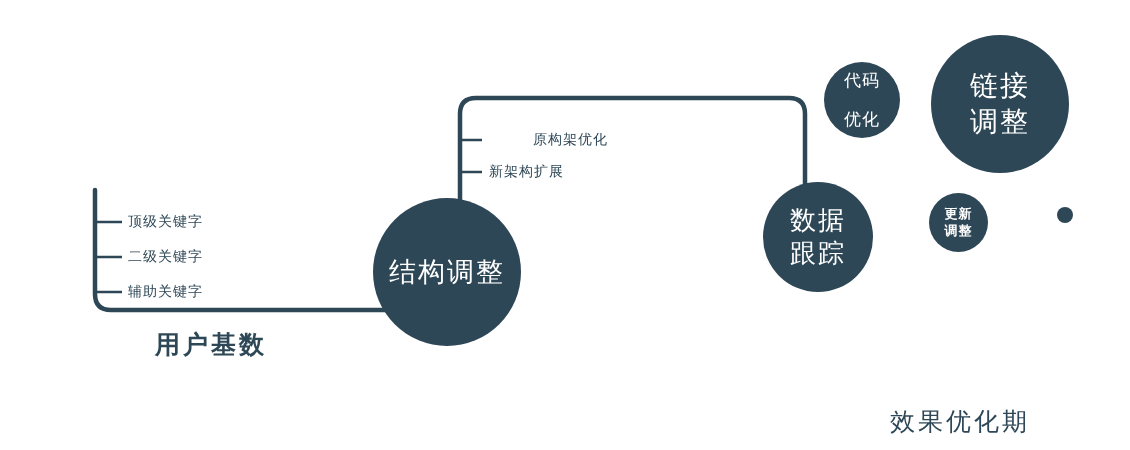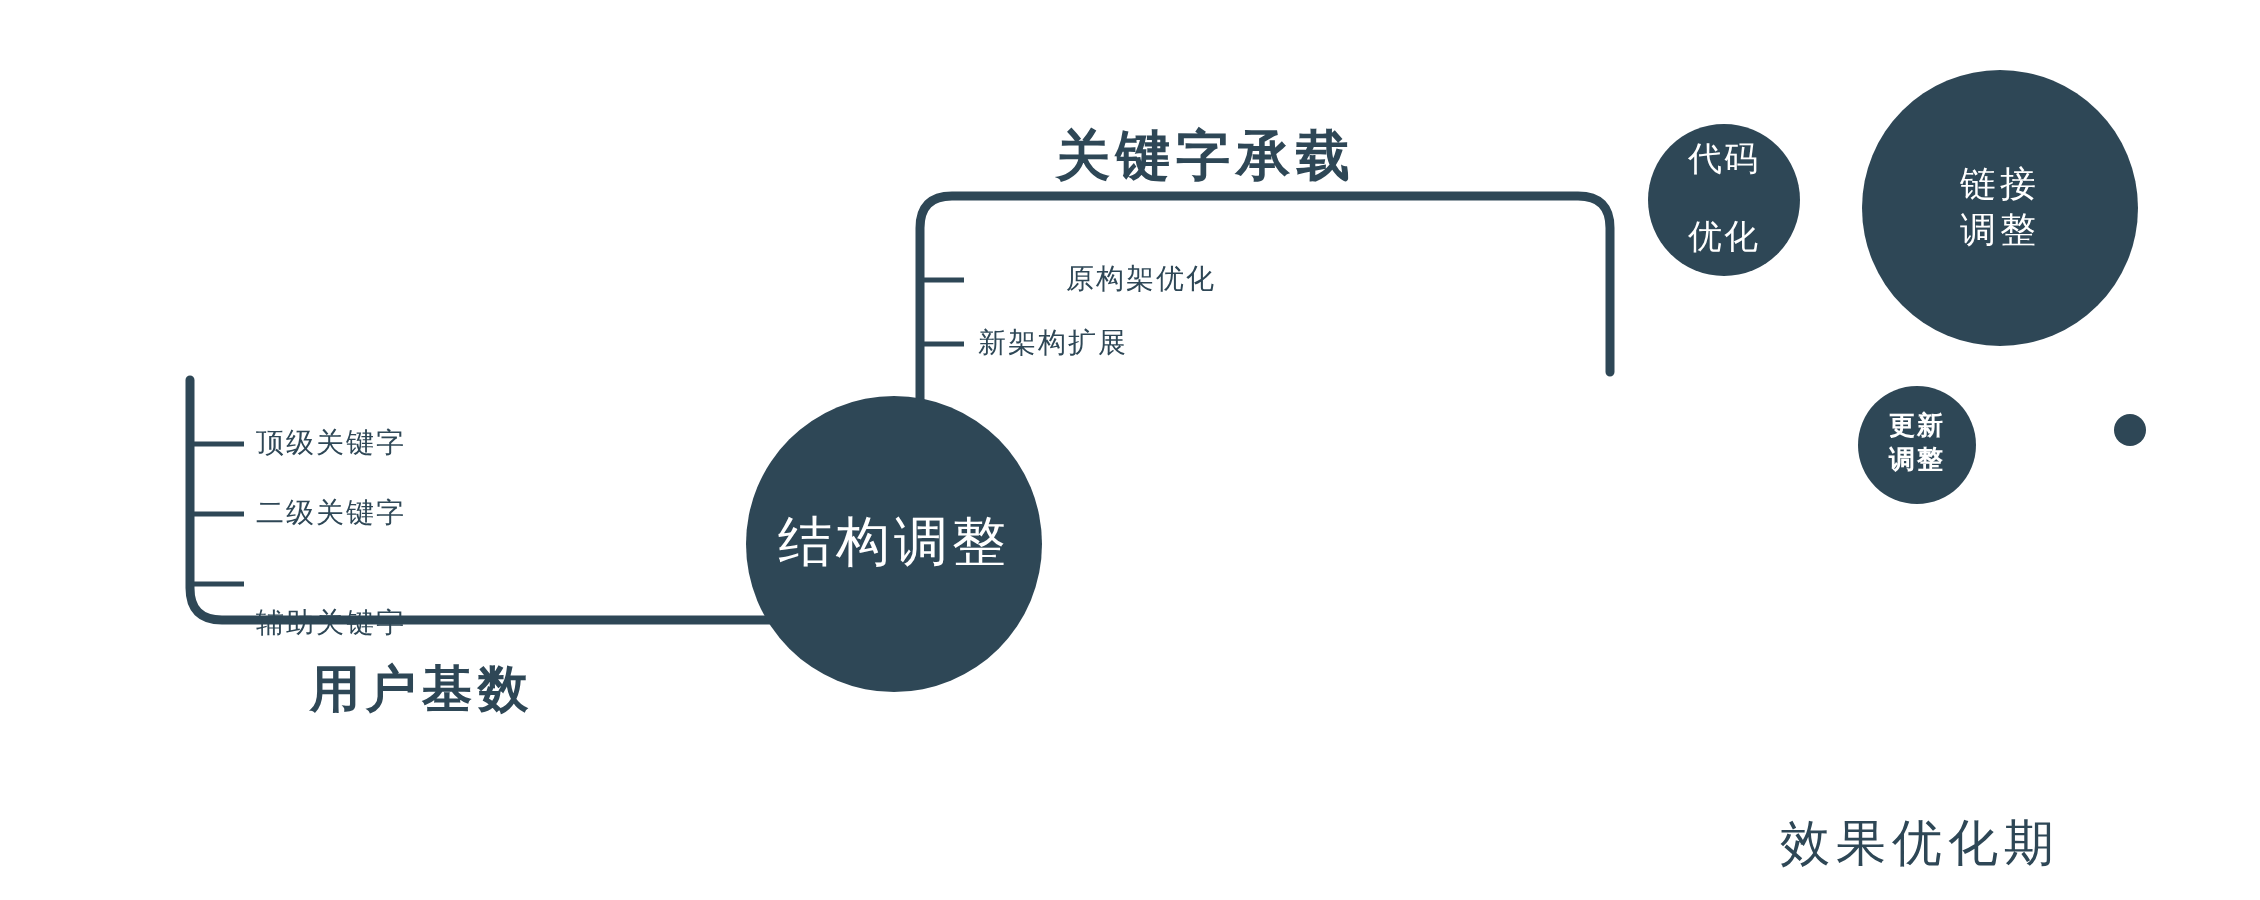--- a/index.html
+++ b/index.html
@@ -16,69 +16,72 @@
   .node{
     position:absolute;border-radius:50%;
     background:var(--node-color);color:#fff;
     display:flex;flex-direction:column;align-items:center;justify-content:center;
     text-align:center;letter-spacing:2px;line-height:1.28;
   }
   .node-traffic{left:23px;top:61px;width:144px;height:144px;font-size:27px;}
   .node-structure{left:373px;top:198px;width:148px;height:148px;font-size:27px;}
   .node-data-tracking{left:763px;top:182px;width:110px;height:110px;font-size:26px;}
   .node-code-opt{left:824px;top:62px;width:76px;height:76px;font-size:17px;letter-spacing:1px;gap:17px;}
-  .node-link-adjust{left:931px;top:35px;width:138px;height:138px;font-size:18px;}
+  .node-link-adjust{left:931px;top:35px;width:138px;height:138px;font-size:28px;}
   .node-update-adjust{left:929px;top:193px;width:59px;height:59px;font-size:13px;font-weight:bold;letter-spacing:1px;}
   .node-analysis-report{left:930px;top:256px;width:110px;height:110px;font-size:26px;}
   .node-dot{left:1057px;top:207px;width:16px;height:16px;}
 
   .edge-label{position:absolute;color:var(--label-color);white-space:nowrap;}
   .label-keyword{left:528px;top:60px;font-size:27px;font-weight:600;letter-spacing:3px;}
   .label-user-base{left:155px;top:328px;font-size:25px;font-weight:700;letter-spacing:3px;}
   .label-footer{left:890px;top:405px;font-size:25px;font-weight:500;letter-spacing:3px;}
 
   .branch{position:absolute;color:var(--label-color);font-size:14px;font-weight:500;letter-spacing:1px;white-space:nowrap;}
   .branch.t1{left:128px;top:213px;}
   .branch.t2{left:128px;top:248px;}
-  .branch.t3{left:128px;top:283px;margin-top:20px;}
+  .branch.t3{left:128px;top:283px;}
   .branch.s1{left:489px;top:131px;margin-left:44px;}
   .branch.s2{left:489px;top:163px;}
 </style>
 </head>
 <body>
 
 <div class="canvas">
 
   <svg width="1130" height="450" viewBox="0 0 1130 450">
 
     <path d="M 95 190 V 294 Q 95 310 111 310 H 430" fill="none" stroke="currentColor" stroke-width="4.5" stroke-linecap="round"></path>
 
     <path d="M 95 222 H 122 M 95 257 H 122 M 95 292 H 122" fill="none" stroke="currentColor" stroke-width="2.4"></path>
 
     <path d="M 460 205 V 114 Q 460 98 476 98 H 789 Q 805 98 805 114 V 186" fill="none" stroke="currentColor" stroke-width="4.5" stroke-linecap="round"></path>
 
     <path d="M 460 140 H 482 M 460 172 H 482" fill="none" stroke="currentColor" stroke-width="2.4"></path>
   </svg>
 
-  <div class="edge-label label-keyword">关键字承载</div>
   <div class="edge-label label-footer">效果优化期</div>
   <div class="edge-label label-user-base">用户基数</div>
 
   <span class="branch t1">顶级关键字</span>
   <span class="branch t2">二级关键字</span>
   <span class="branch t3">辅助关键字</span>
 
   <span class="branch s1">原构架优化</span>
   <span class="branch s2">新架构扩展</span>
 
 
   <div class="node node-structure">
     <span>结构调整</span>
   </div>
 
+  <div class="node node-data-tracking">
+    <span>数据</span>
+    <span>跟踪</span>
+  </div>
 
   <div class="node node-code-opt">
     <span>代码</span>
     <span>优化</span>
   </div>
 
   <div class="node node-link-adjust">
     <span>链接</span>
     <span>调整</span>
   </div>

